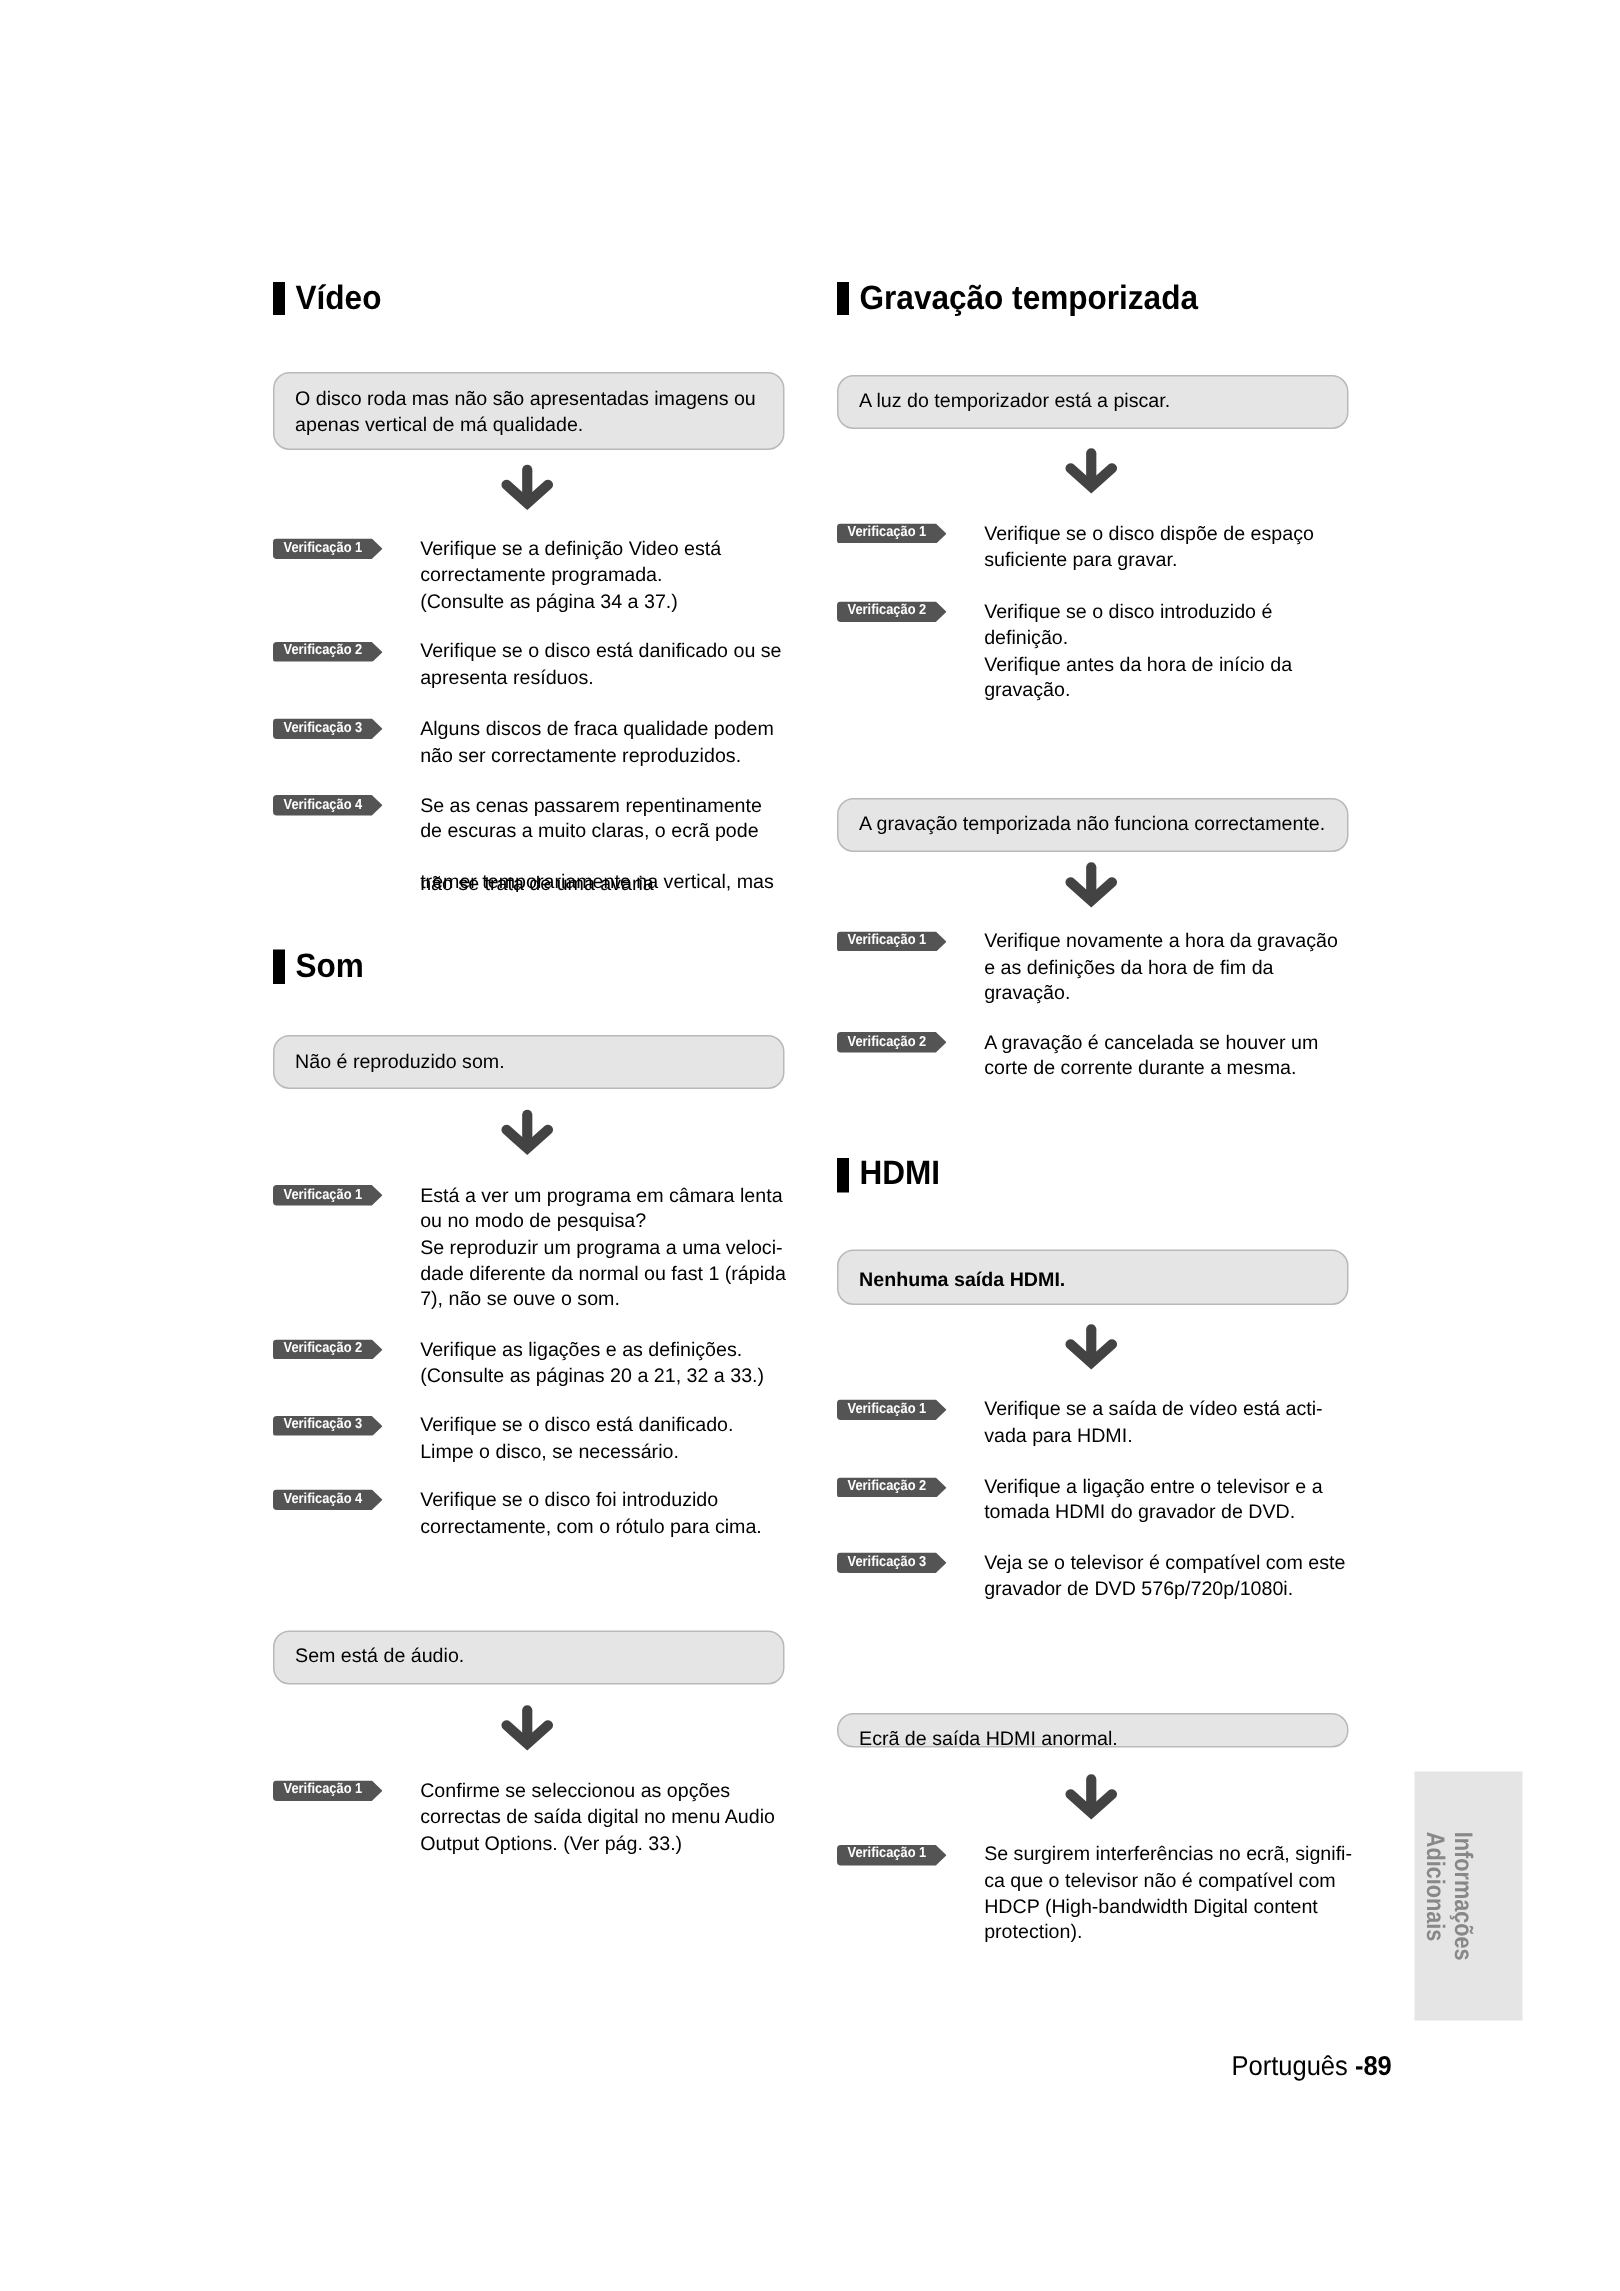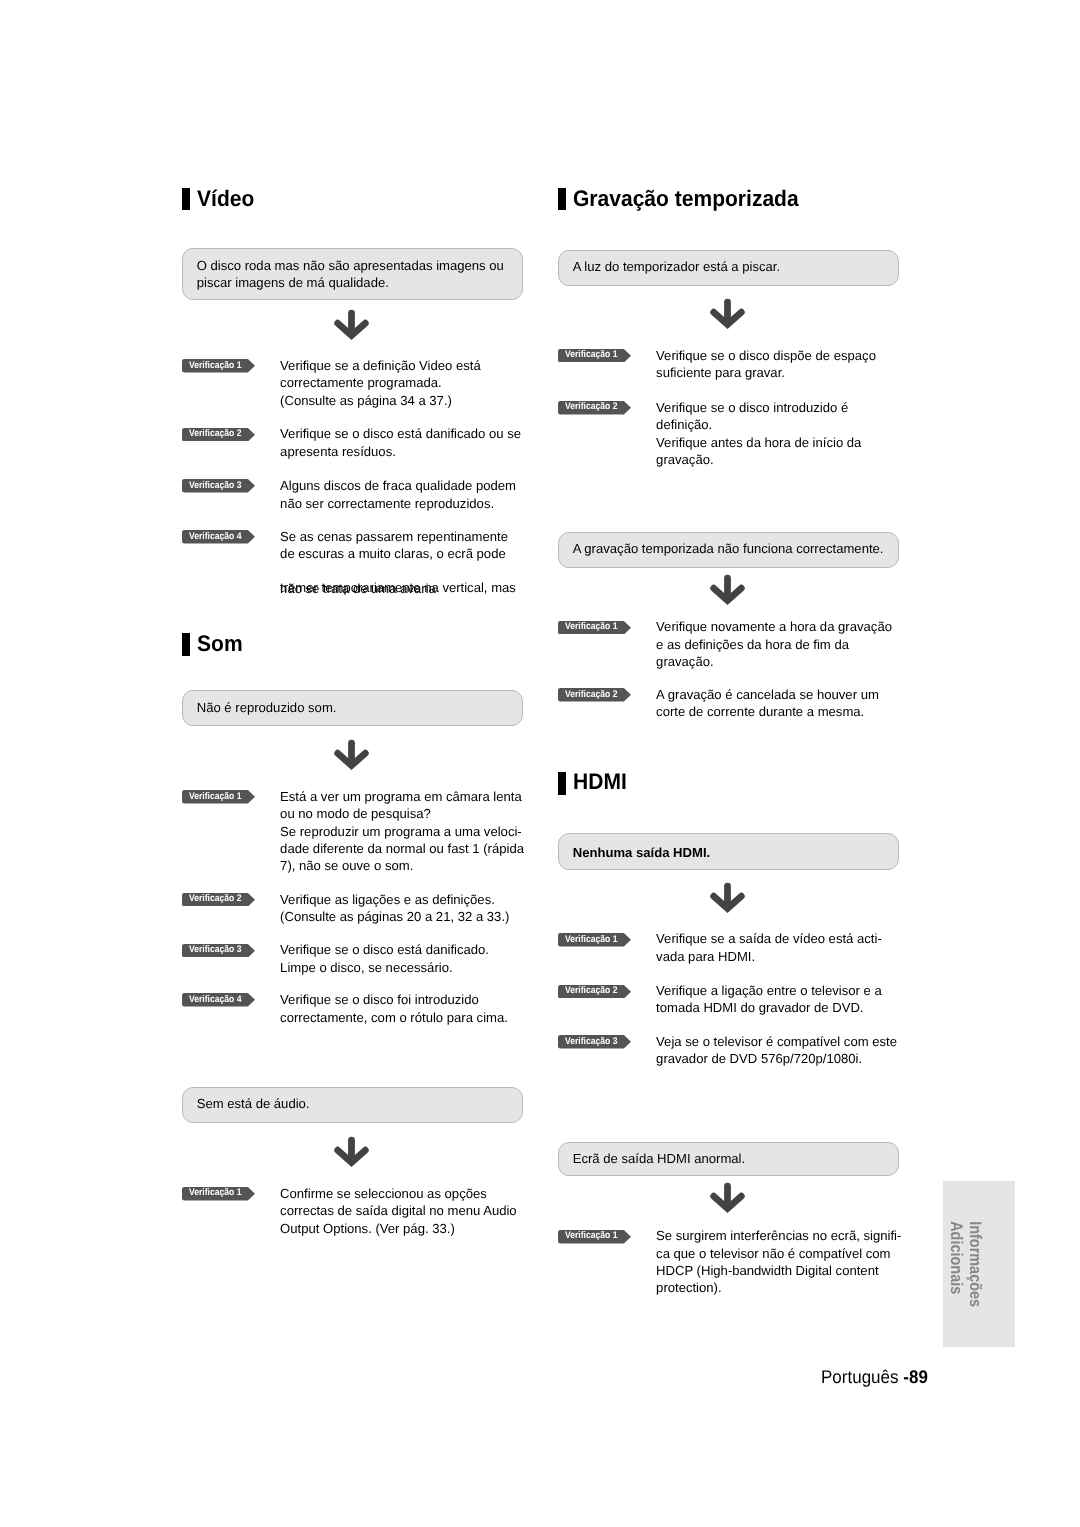--- a/index.html
+++ b/index.html
@@ -61,21 +61,21 @@
 <body>
 
 <div class="page">
   <div id="content">
       <div class="sec-head" style="left: 182.1px; top: 188.1px; height: 21.9px;">
         <span class="sec-bar" style="top:0;height:21.9px;"></span>
         <span class="sec-title" style="left:14.6px;top:-0.25074999999998937px;font-size:22.5px;line-height:22.5px;transform:scaleX(0.935);transform-origin:0 50%;">Vídeo</span>
       </div>
       <div class="pbox" style="left: 182.1px; top: 248.1px; width: 341.2px; height: 52.2px; font-size: 13.1px; line-height: 17.35px;">
         <div class="pline" style="top: 7.68323px;">O disco roda mas não são apresentadas imagens ou</div>
-        <div class="pline" style="top: 25.0332px;">piscar imagens de má qualidade.</div>
+        <div class="pline" style="top: 25.0332px;">apenas vertical de má qualidade.</div>
       </div>
       <div class="arrow" style="left: 334px; top: 309.2px;"><svg width="35" height="32" viewBox="0 0 35 32">
           <g fill="none" stroke="#434343" stroke-width="6.8" stroke-linecap="round" stroke-linejoin="miter" stroke-miterlimit="10">
             <path d="M3.7 14.2 L17.5 26.5 L31.3 14.2"></path>
             <path d="M17.5 4.2 L17.5 23"></path>
           </g>
         </svg></div>
       <div class="check" style="left: 182.1px; top: 357.083px;">
         <div class="badge" style="width: 73px; height: 13.6px; top: 2.21677px;">
           <svg width="73" height="13.6" viewBox="0 0 73 13.6">
@@ -328,21 +328,21 @@
           <svg width="73" height="13.6" viewBox="0 0 73 13.6">
             <path fill="#545454" d="M2.5 0 H65.9 L73 6.8 L65.9 13.6 H2.5 A2.5 2.5 0 0 1 0 11.1 V2.5 A2.5 2.5 0 0 1 2.5 0 Z"></path>
           </svg>
           <div class="blabel" style="left:6.6px;top:1.27168px;font-size:9.6px;line-height:9.6px;transform:scaleX(0.895);transform-origin:0 50%;">Verificação 3</div>
         </div>
         <div class="ctext" style="left: 98px; top: 0px; font-size: 13.1px; line-height: 17.35px;">
           <div class="tline" style="top: 0px;">Veja se o televisor é compatível com este</div>
           <div class="tline" style="top: 17.35px;">gravador de DVD 576p/720p/1080i.</div>
         </div>
       </div>
-      <div class="pbox" style="left: 558.1px; top: 1141.7px; width: 341.2px; height: 34px; font-size: 13.1px; line-height: 17.35px;">
+      <div class="pbox" style="left: 558.1px; top: 1141.7px; width: 341.2px; height: 23px; font-size: 13.1px; line-height: 17.35px;">
         <div class="pline" style="top: 7.08323px;">Ecrã de saída HDMI anormal.</div>
       </div>
       <div class="arrow" style="left: 710px; top: 1182.2px;"><svg width="35" height="32" viewBox="0 0 35 32">
           <g fill="none" stroke="#434343" stroke-width="6.8" stroke-linecap="round" stroke-linejoin="miter" stroke-miterlimit="10">
             <path d="M3.7 14.2 L17.5 26.5 L31.3 14.2"></path>
             <path d="M17.5 4.2 L17.5 23"></path>
           </g>
         </svg></div>
       <div class="check" style="left: 558.1px; top: 1227.38px;">
         <div class="badge" style="width: 73px; height: 13.6px; top: 2.81677px;">

